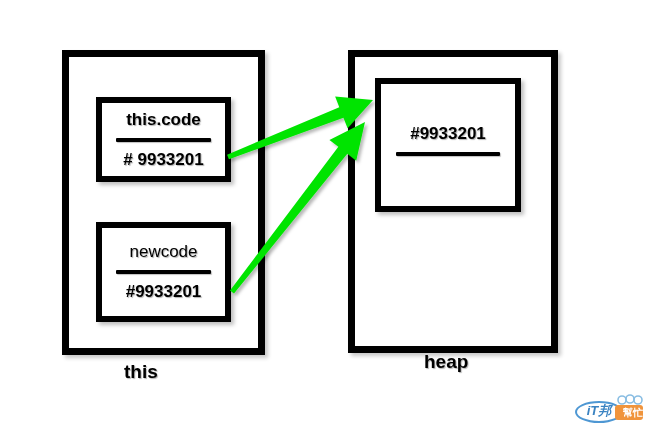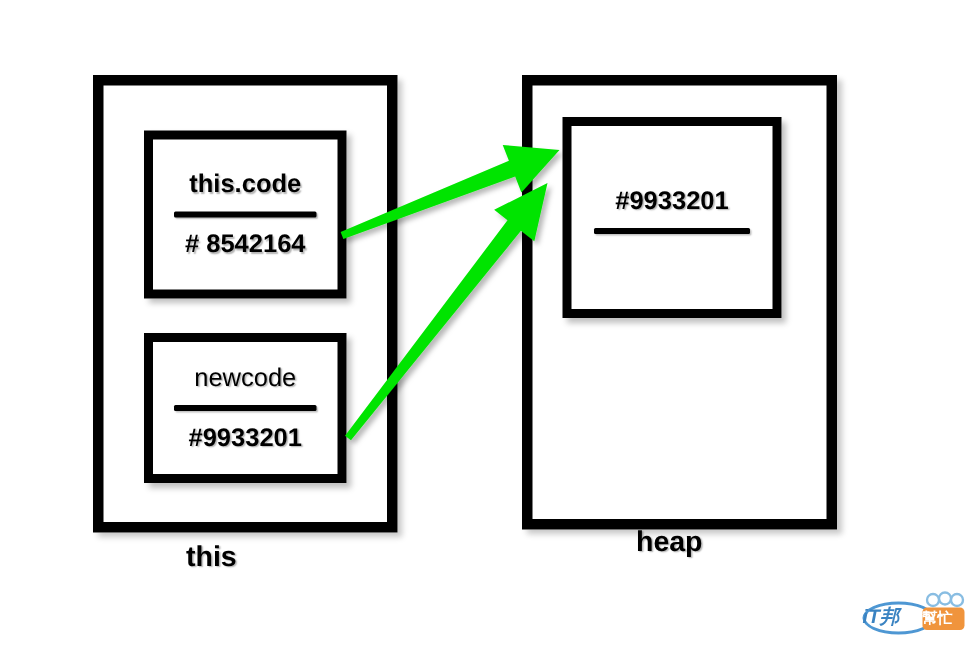--- a/index.html
+++ b/index.html
@@ -34,21 +34,21 @@
     position: absolute;
     background: #ffffff;
     border: 6px solid #000000;
     box-sizing: border-box;
     box-shadow: 3px 3px 4px rgba(0,0,0,0.25);
     display: flex;
     flex-direction: column;
     align-items: center;
     justify-content: center;
   }
-  #cell-this-code { left: 96px; top: 87px;  width: 135px; height: 112px; }
+  #cell-this-code { left: 96px; top: 97px;  width: 135px; height: 85px; }
   #cell-newcode   { left: 96px; top: 222px; width: 135px; height: 100px; }
   #cell-heap-obj  { left: 375px; top: 78px; width: 146px; height: 134px; }
 
   .cell-top,
   .cell-bottom {
     width: 100%;
     text-align: center;
     color: #000000;
     line-height: 1.05;
     text-shadow: 1px 1px 1px rgba(0,0,0,0.30);
@@ -106,56 +106,56 @@
     border: 2px solid #3f8fd0;
     border-radius: 24px / 11px;
     background: #ffffff;
     box-sizing: border-box;
   }
   .wm-oval-text {
     position: absolute;
     left: 0; top: 8px;
     width: 48px; height: 22px;
     line-height: 20px;
-    text-align: left;
+    text-align: center;
     font-size: 13px;
     font-weight: bold;
     font-style: italic;
     color: #2a79bd;
   }
   .wm-badge {
     position: absolute;
     left: 40px; top: 12px;
     width: 28px; height: 15px;
     background: #ef8b2c;
     border-radius: 3px;
     color: #ffffff;
     font-size: 10px;
     font-weight: bold;
     line-height: 15px;
-    text-align: left;
+    text-align: right;
   }
   .wm-dots {
     position: absolute;
     left: 42px; top: 1px;
     width: 26px; height: 12px;
   }
 </style>
 </head>
 <body>
 
 <div id="canvas">
 
   <div class="region" id="stack-region">
   </div>
 
   <div class="cell" id="cell-this-code">
     <div class="cell-top">this.code</div>
     <div class="divider"></div>
-    <div class="cell-bottom"># 8542164</div>
+    <div class="cell-bottom"># 9933201</div>
   </div>
 
   <div class="cell" id="cell-newcode">
     <div class="cell-top light">newcode</div>
     <div class="divider"></div>
     <div class="cell-bottom">#9933201</div>
   </div>
 
   <div class="region-caption" id="caption-stack">this</div>
 

